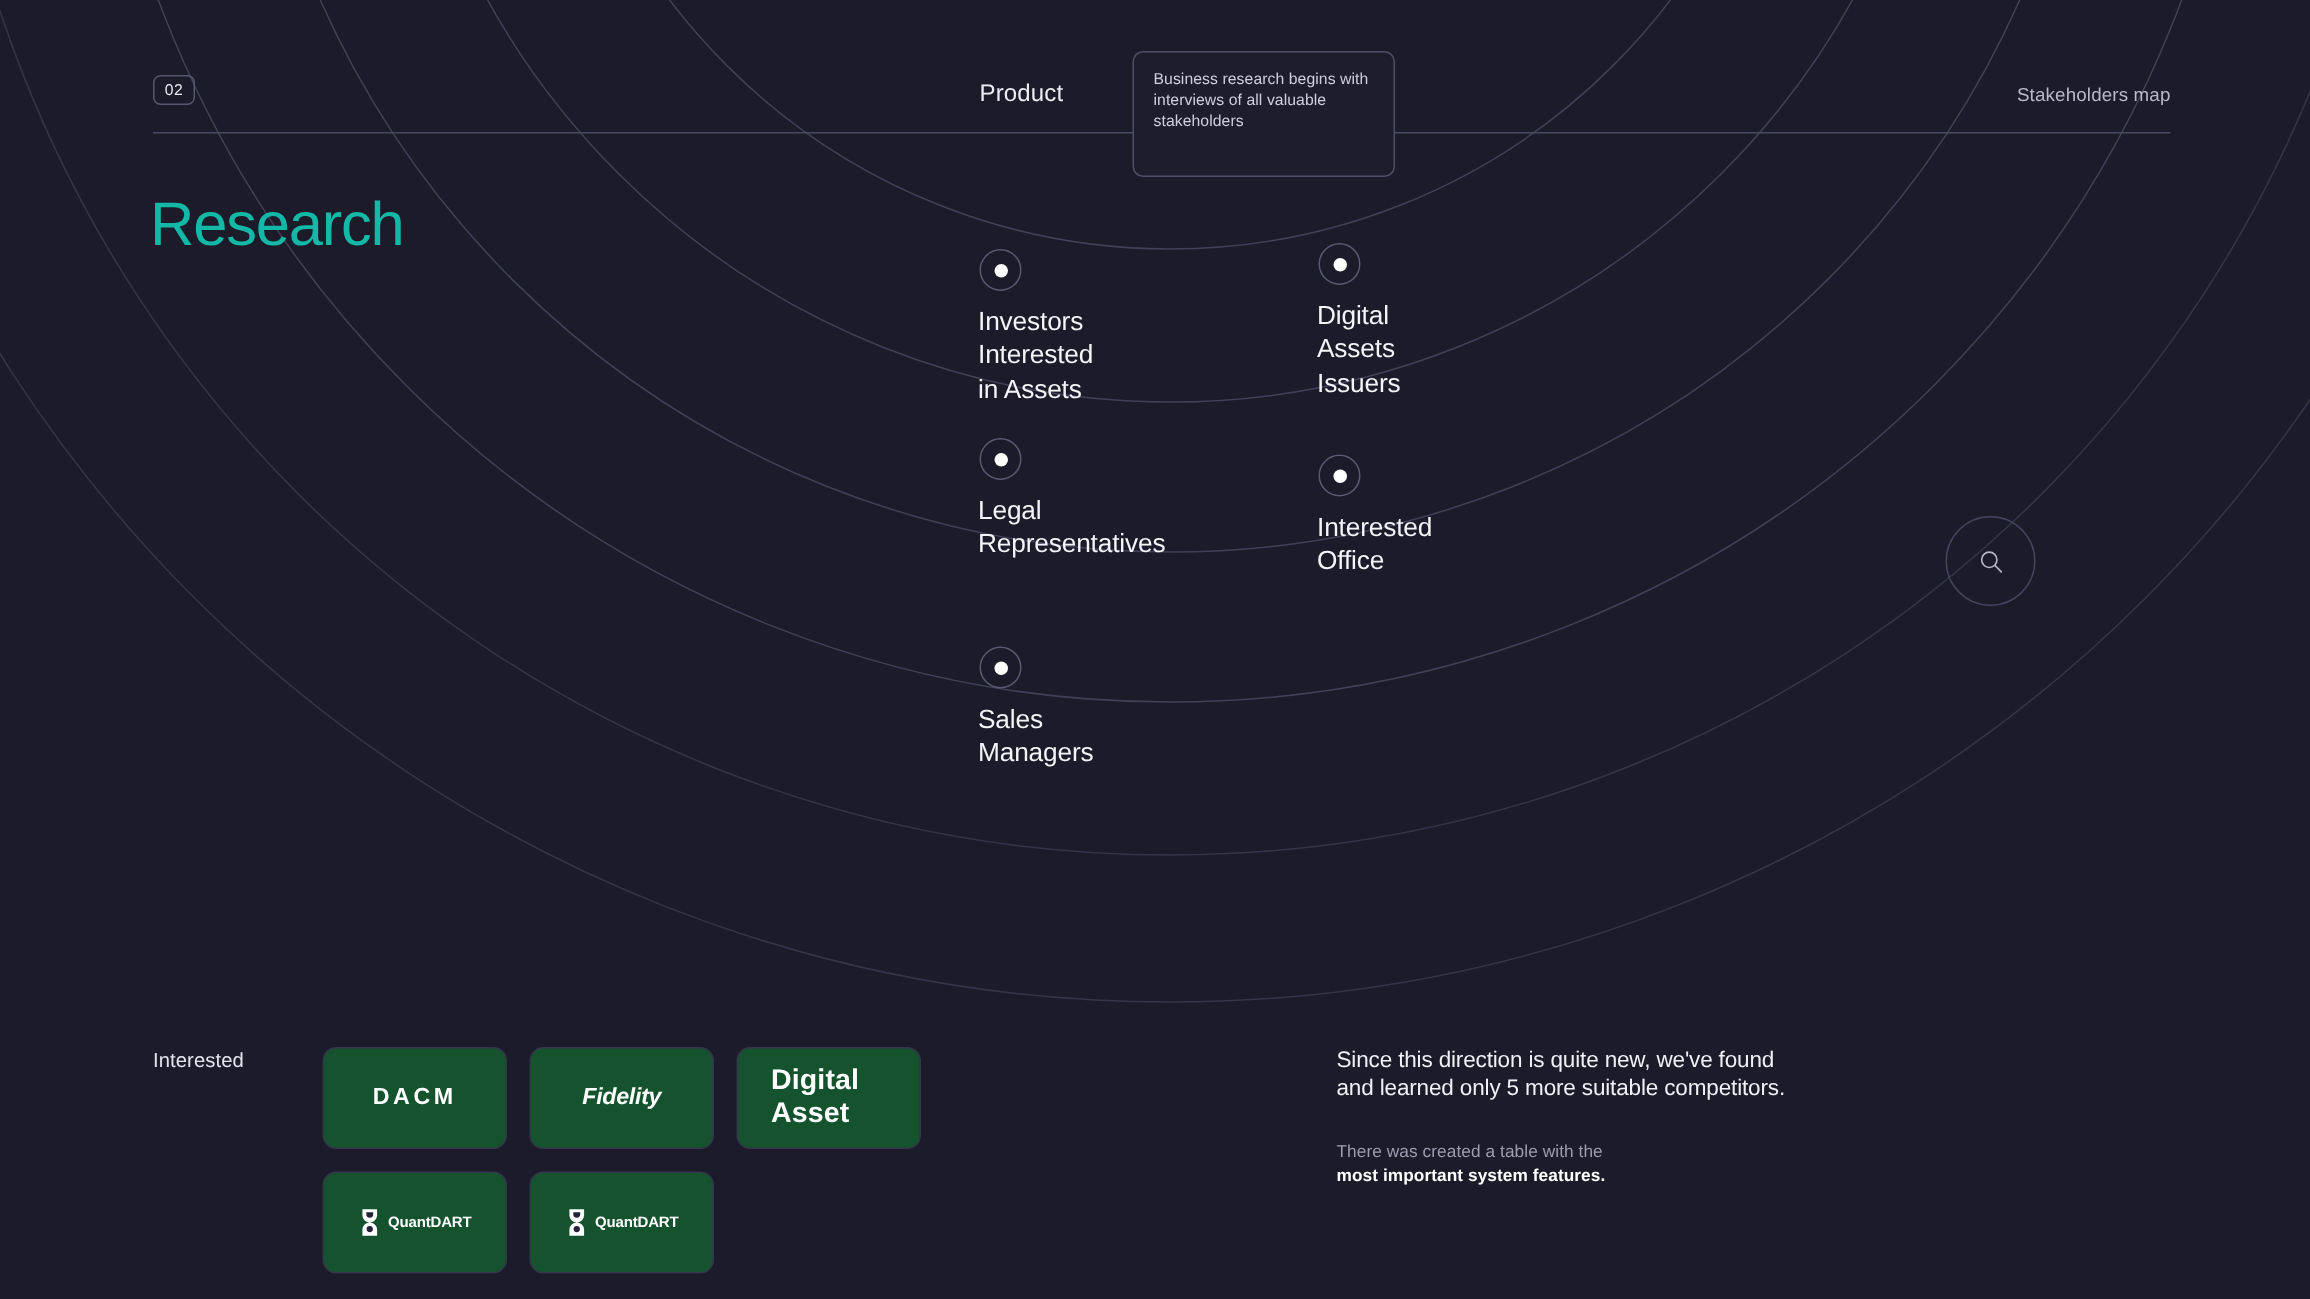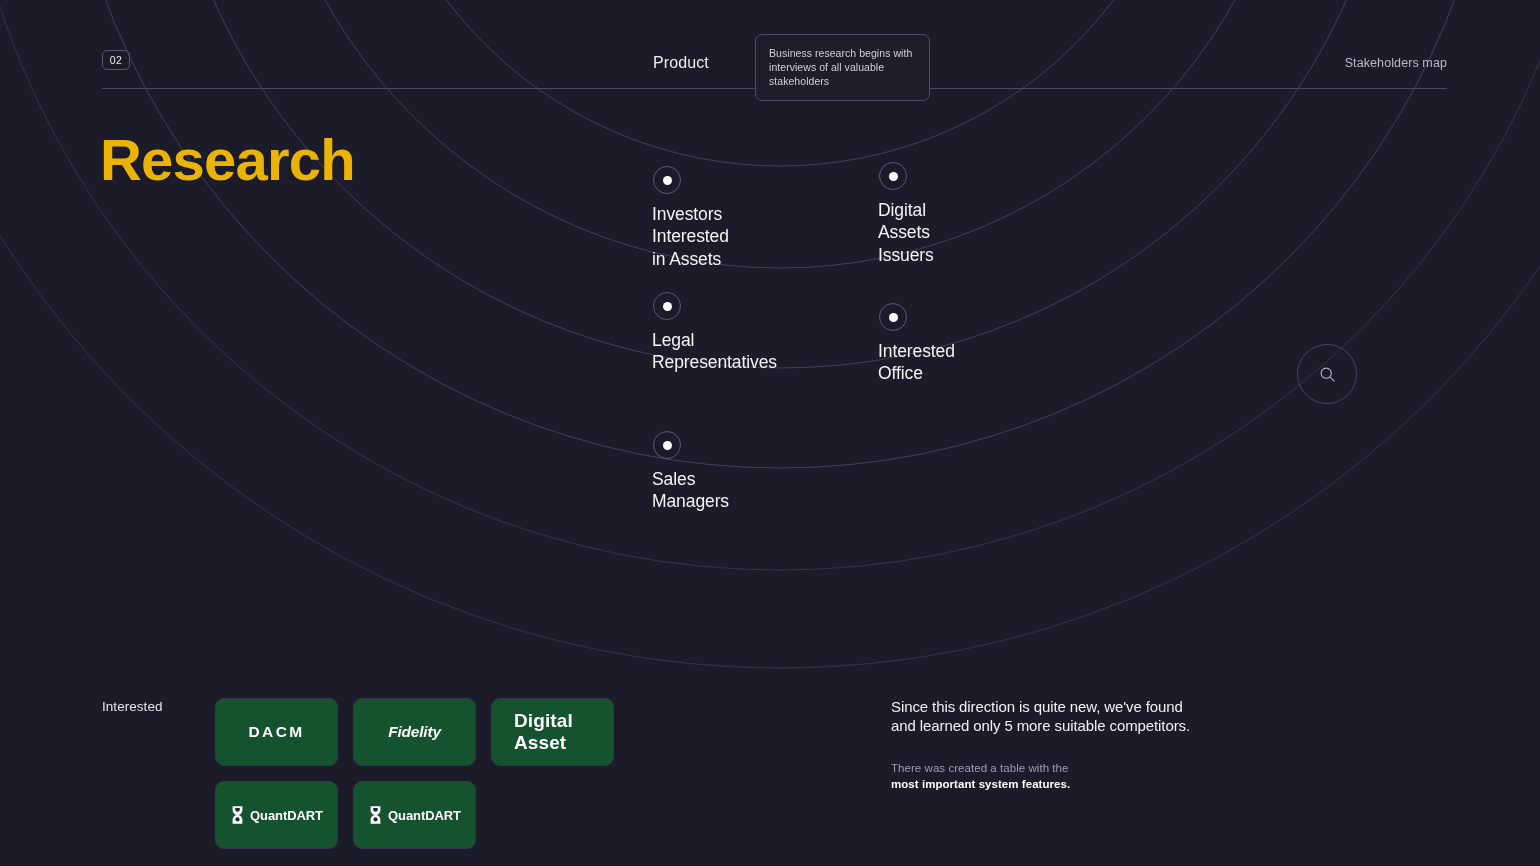--- a/index.html
+++ b/index.html
@@ -84,43 +84,43 @@
     background: #4a4a60;
     z-index: 4;
   }
 
   
   .tooltip {
     position: absolute;
     left: 755px;
     top: 34px;
     width: 175px;
-    height: 67px;
+    height: 84px;
     border: 1px solid #4e4e66;
     border-radius: 7px;
     background: #1d1d2c;
     padding: 12px 13px 0 13px;
     z-index: 7;
   }
   .tooltip-text {
     font-size: 10.5px;
     line-height: 1.32;
     color: #cfcfdc;
     letter-spacing: .05px;
   }
 
   
   .page-title {
     position: absolute;
     left: 100px;
     top: 126px;
-    font-size: 58px;
-    font-weight: 700;
+    font-size: 41px;
+    font-weight: 400;
     letter-spacing: -0.8px;
-    color: #eab308;
+    color: #14b8a6;
     z-index: 5;
   }
 
   
   .node {
     position: absolute;
     z-index: 6;
   }
   .node-ring {
     width: 28px;
@@ -216,21 +216,21 @@
     font-weight: 700;
     letter-spacing: .1px;
     margin-left: 22px;
   }
   .logo-quantdart {
     display: flex;
     align-items: center;
     gap: 5px;
   }
   .logo-quantdart .qd-text {
-    font-size: 13px;
+    font-size: 10px;
     font-weight: 700;
     letter-spacing: -0.1px;
     color: #ffffff;
   }
   .qd-mark { display: block; }
 
   
   .copy-block {
     position: absolute;
     left: 891px;

